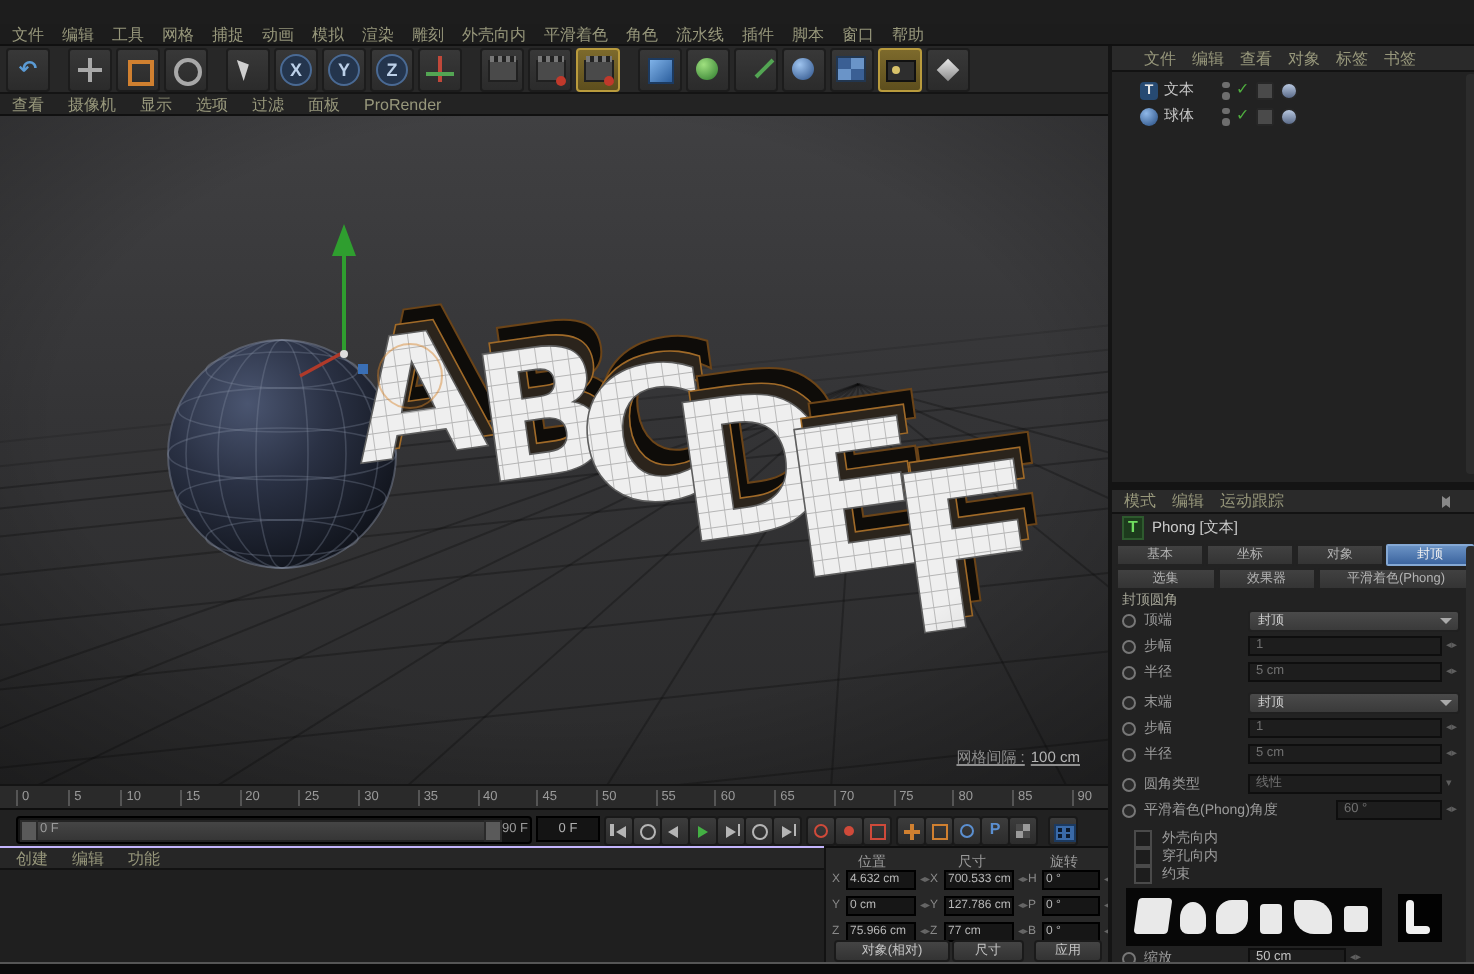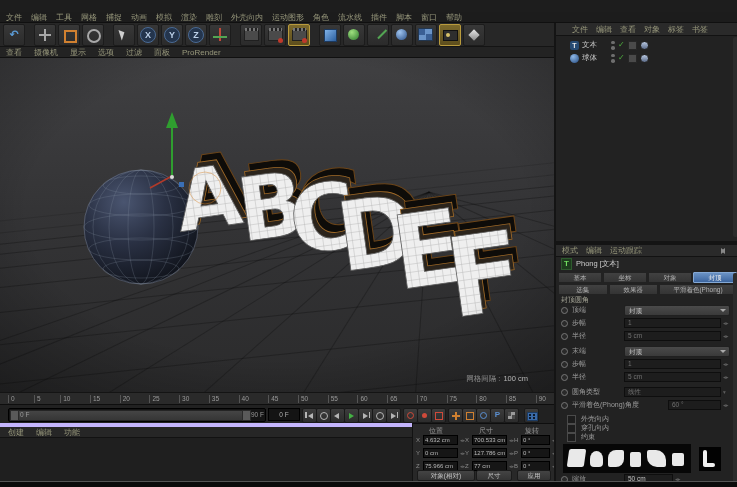--- a/index.html
+++ b/index.html
@@ -34,21 +34,21 @@
   .shape-pen{position:absolute;left:4px;top:4px;width:12px;height:2px;background:#53a553;transform:rotate(-45deg) translateY(6px);}
   .shape-ball-g{position:absolute;left:4px;top:4px;width:11px;height:11px;border-radius:50%;background:radial-gradient(circle at 35% 30%,#9fe07f,#2d7a2d);}
   .shape-ball-b{position:absolute;left:4px;top:4px;width:11px;height:11px;border-radius:50%;background:radial-gradient(circle at 35% 30%,#9fc4ef,#2a4f86);}
   .shape-grid-b{position:absolute;left:3px;top:4px;width:13px;height:11px;background:conic-gradient(#6a94c8 0 25%,#3a5f94 0 50%,#6a94c8 0 75%,#3a5f94 0);outline:1px solid #22364f;}
   .shape-cam{position:absolute;left:3px;top:5px;width:13px;height:9px;background:#2e2e2e;border:1px solid #111;}
   .shape-cam:after{content:"";position:absolute;left:2px;top:2px;width:4px;height:4px;border-radius:50%;background:#d8c26a;}
   .shape-diamond{position:absolute;left:6px;top:6px;width:8px;height:8px;background:linear-gradient(135deg,#e8e8e8,#8a8a8a);transform:rotate(45deg);}
   
   #vpmenu{left:0;top:47px;width:554px;height:11px;background:#232323;display:flex;align-items:center;gap:12px;padding-left:6px;box-sizing:border-box;border-bottom:1px solid #101010;}
   #viewport{left:0;top:58px;width:554px;height:334px;background:linear-gradient(#404042 0%,#343436 45%,#2b2b2c 100%);overflow:hidden;border-bottom:1px solid #0c0c0c;}
-  #vp-label{position:absolute;right:26px;bottom:8px;font-size:7.5px;color:#8f8f8f;}
+  #vp-label{position:absolute;right:14px;bottom:8px;font-size:7.5px;color:#8f8f8f;text-decoration:underline;}
   #vp-label .v{color:#b5b5b5;margin-left:3px;}
   
   #ruler{left:0;top:392px;width:554px;height:12px;background:#2a2a2a;border-top:1px solid #141414;display:flex;justify-content:space-between;align-items:center;padding:0 8px;box-sizing:border-box;}
   .tick{font-size:6.5px;color:#9a9a9a;border-left:1px solid #555;padding-left:2px;line-height:8px;}
   #transport{left:0;top:404px;width:554px;height:19px;background:#212121;border-top:1px solid #0e0e0e;}
   #range{position:absolute;left:8px;top:3px;width:256px;height:12px;background:#141414;border:1px solid #000;border-radius:2px;}
   #range .bar{position:absolute;left:8px;top:1px;right:22px;height:9px;background:linear-gradient(#454545,#363636);border:1px solid #242424;}
   #range .hL,#range .hR{position:absolute;top:1px;width:7px;height:9px;background:#5a5a5a;border:1px solid #2a2a2a;}
   #range .hL{left:1px}.hR{right:14px}
   #range .lab{position:absolute;top:2px;font-size:6.5px;color:#9a9a9a;}
@@ -66,21 +66,21 @@
   .sq-red{position:absolute;left:3px;top:3px;width:6px;height:6px;border:1.5px solid #cf4a3a;}
   .plus-o{position:absolute;left:5.5px;top:2.5px;width:2px;height:8px;background:#d08030;}
   .plus-o:after{content:"";position:absolute;left:-3px;top:3px;width:8px;height:2px;background:#d08030;}
   .sq-o{position:absolute;left:3px;top:3px;width:6px;height:6px;border:1.5px solid #d08030;}
   .ring-b{position:absolute;left:3px;top:3px;width:5px;height:5px;border:1.5px solid #5b8fd0;border-radius:50%;}
   .p-b{position:absolute;width:100%;text-align:center;top:1px;font-size:8px;font-weight:bold;color:#5b8fd0;}
   .grid-g{position:absolute;left:3px;top:3px;width:7px;height:7px;background:conic-gradient(#9a9a9a 0 25%,#4a4a4a 0 50%,#9a9a9a 0 75%,#4a4a4a 0);}
   .film-b{position:absolute;left:2px;top:3px;width:9px;height:7px;background:#3a6aa8;border:1px solid #1c3a60;}
   .film-b:after{content:"";position:absolute;left:1px;top:1px;width:2px;height:2px;background:#0d1a2c;box-shadow:4px 0 #0d1a2c,0 3px #0d1a2c,4px 3px #0d1a2c;}
   
-  #matpanel{left:0;top:423px;width:412px;height:58px;background:#1f1f1f;border-top:4px solid #c4b5fd;}
+  #matpanel{left:0;top:423px;width:412px;height:58px;background:#1f1f1f;border-top:1px solid #c4b5fd;}
   #matmenu{position:absolute;left:0;top:0;width:100%;height:11px;background:#262626;display:flex;gap:12px;align-items:center;padding-left:8px;box-sizing:border-box;border-bottom:1px solid #121212;}
   #coords{left:412px;top:423px;width:142px;height:58px;background:#282828;border-top:1px solid #0e0e0e;border-left:1px solid #121212;font-size:6.5px;color:#9a9a9a;}
   .chead{position:absolute;top:2px;font-size:7px;color:#9a9a9a;}
   .cfield{position:absolute;height:9px;display:flex;align-items:center;gap:2px;}
   .cfield .ax{width:5px;color:#8a8a8a;font-size:6px;}
   .cfield .in{width:32px;height:8px;background:#161616;border:1px solid #000;color:#b8b8b8;font-size:6px;line-height:8px;padding-left:1px;overflow:hidden;white-space:nowrap;}
   .cfield .st{color:#666;font-size:5px;}
   .cbtn{position:absolute;top:46px;height:9px;background:linear-gradient(#444,#333);border:1px solid #1a1a1a;border-radius:2px;color:#c5c5c5;font-size:6.5px;line-height:9px;text-align:center;overflow:hidden;white-space:nowrap;}
   
   #rpanel{left:554px;top:23px;width:183px;height:458px;background:#222;border-left:2px solid #141414;}
@@ -140,21 +140,21 @@
       <span class="menu-item">文件</span>
       <span class="menu-item">编辑</span>
       <span class="menu-item">工具</span>
       <span class="menu-item">网格</span>
       <span class="menu-item">捕捉</span>
       <span class="menu-item">动画</span>
       <span class="menu-item">模拟</span>
       <span class="menu-item">渲染</span>
       <span class="menu-item">雕刻</span>
       <span class="menu-item">外壳向内</span>
-      <span class="menu-item">运动图形</span>
+      <span class="menu-item">平滑着色</span>
       <span class="menu-item">角色</span>
       <span class="menu-item">流水线</span>
       <span class="menu-item">插件</span>
       <span class="menu-item">脚本</span>
       <span class="menu-item">窗口</span>
       <span class="menu-item">帮助</span>
     </div>
 
   <div class="r" id="toolbar">
     <div class="tile">

